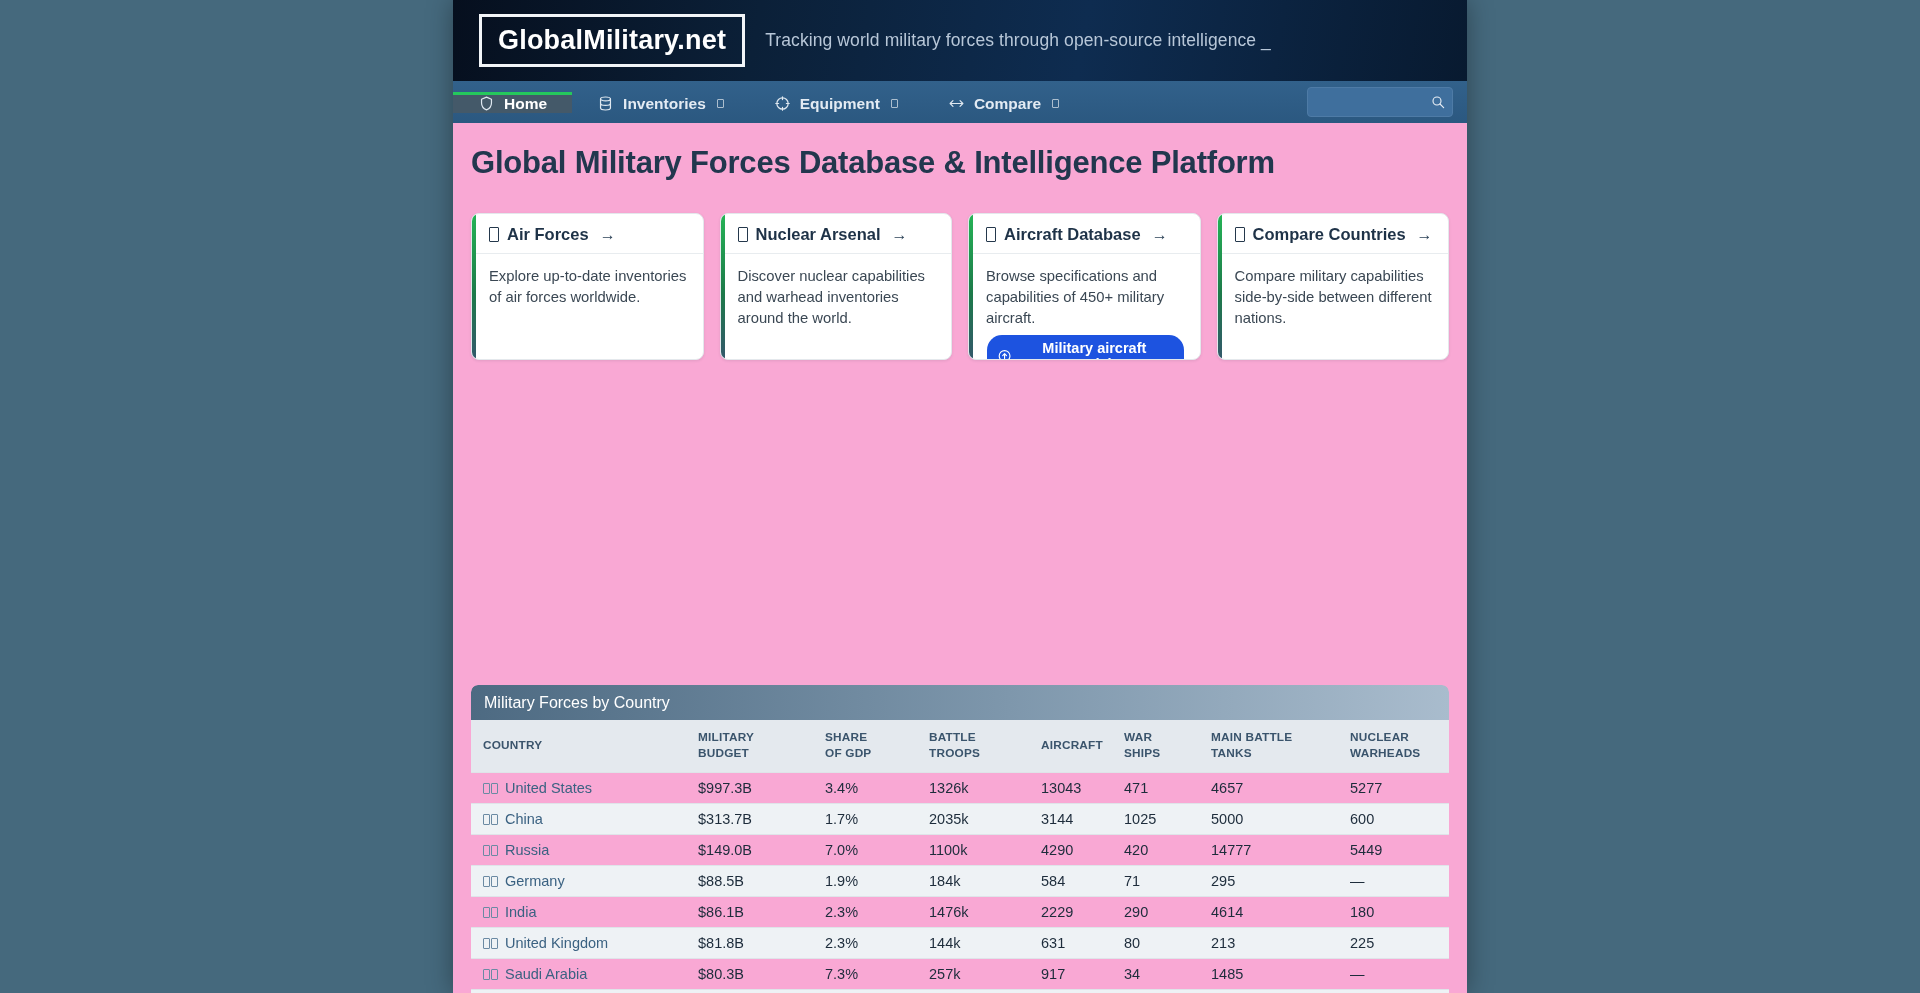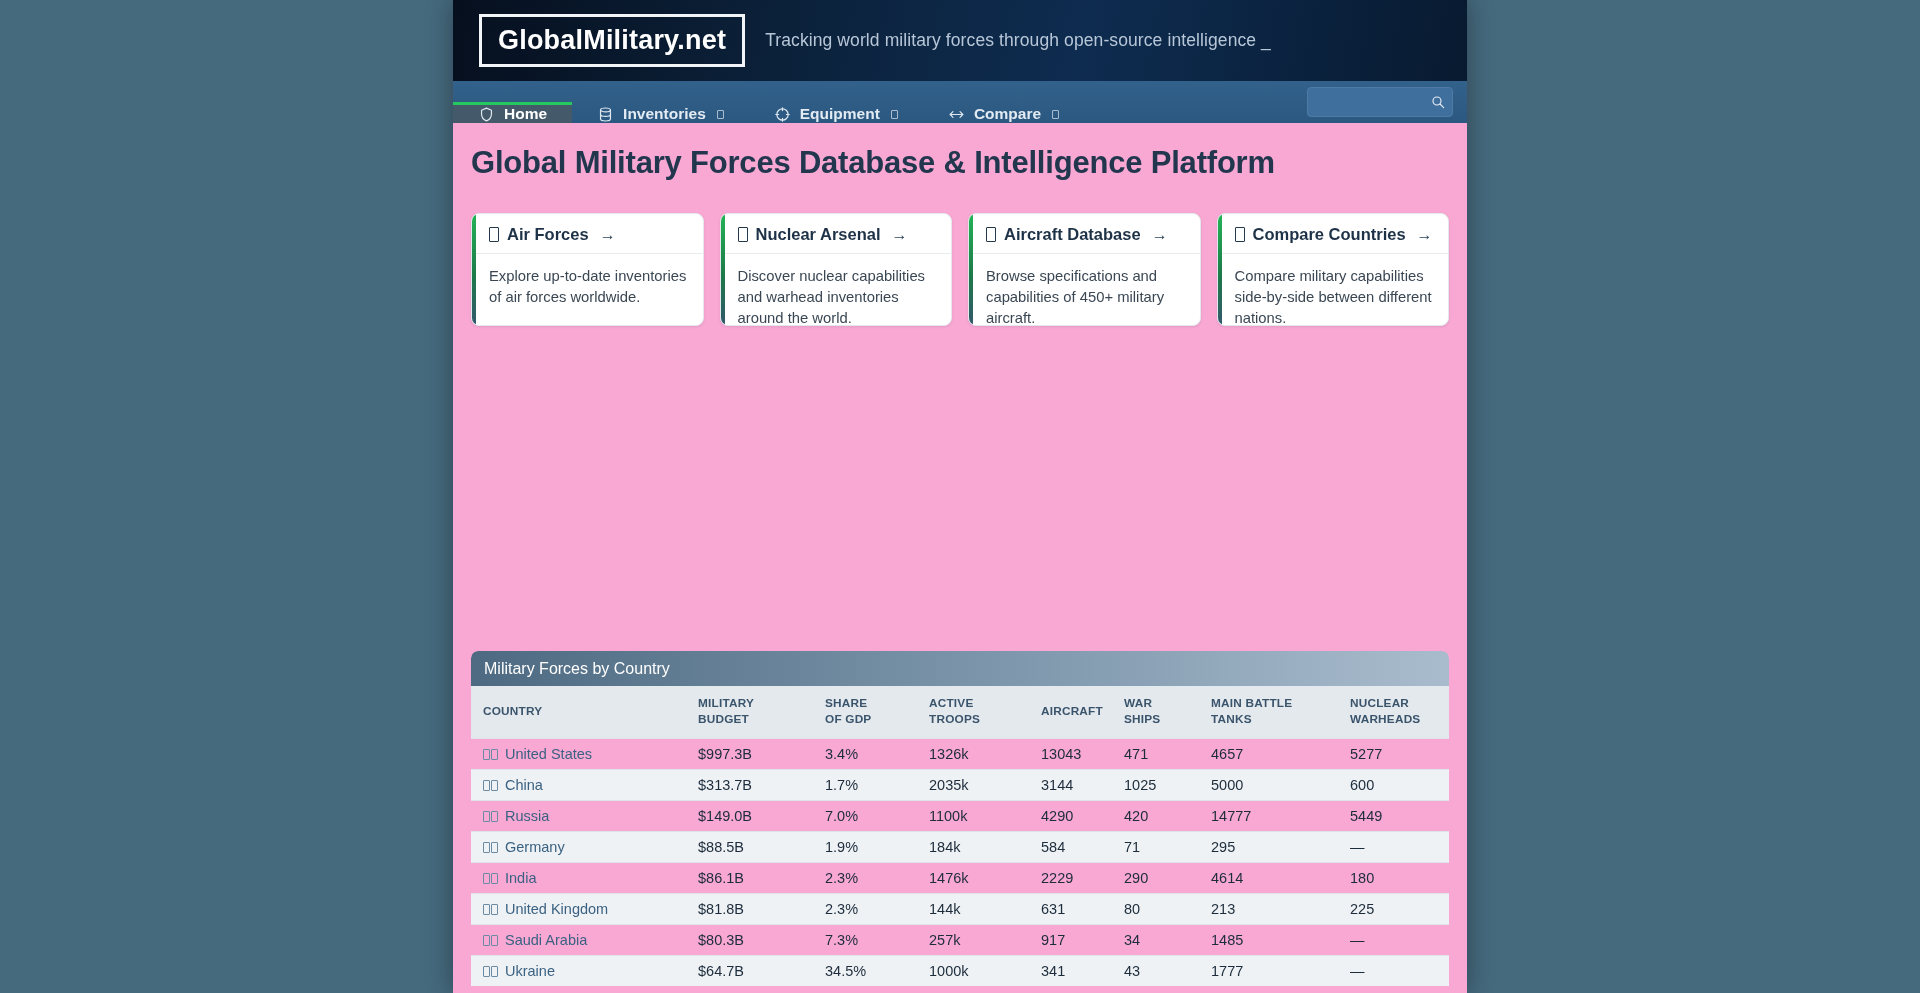--- a/index.html
+++ b/index.html
@@ -9,39 +9,39 @@
   .content-col { width:1014px; margin:0 auto; height:993px; box-shadow:0 0 24px rgba(0,0,0,.35); }
 
   
   .site-header { height:81px; background:linear-gradient(100deg,#060f1e 0%,#0b2038 30%,#0e2c50 62%,#081a30 100%);
     display:flex; align-items:center; padding:0 26px; }
   .logo-box { border:3px solid #f2f5f8; padding:8px 16px; color:#ffffff; font-size:27px; font-weight:bold;
     letter-spacing:.2px; cursor:pointer; }
   .tagline { margin-left:20px; color:#b8c7d8; font-size:17.5px; letter-spacing:.1px; }
 
   
-  .navbar { height:42px; background:linear-gradient(180deg,#32618b,#2b5880); display:flex; align-items:flex-end; }
+  .navbar { height:42px; background:linear-gradient(180deg,#32618b,#2b5880); display:flex; align-items:center; }
   .nav-item { display:flex; align-items:center; gap:9px; padding:0 25px; color:#e3ebf3; font-weight:bold;
     font-size:15.5px; border-top:3px solid transparent; cursor:pointer; }
   .nav-item.active { background:#445969; border-top-color:#25c85c; color:#ffffff; }
   .nav-item svg { width:17px; height:17px; stroke:#dfe8f0; fill:none; stroke-width:1.7; stroke-linecap:round; stroke-linejoin:round; }
   .dd-tofu { display:inline-block; width:7px; height:9px; border:1px solid rgba(255,255,255,.6); border-radius:1px; margin-left:2px; }
 
   .search-wrap { margin-left:auto; align-self:center; margin-right:14px; position:relative; }
   .search-input { width:146px; height:30px; background:#3f6f9d; border:1px solid #4e7ba6; border-radius:4px;
     color:#eaf1f7; font-size:14px; padding:0 30px 0 10px; outline:none; }
   .search-icon { position:absolute; right:7px; top:7px; width:16px; height:16px; cursor:pointer; }
   .search-icon svg { width:16px; height:16px; stroke:#e8eef5; fill:none; stroke-width:1.7; stroke-linecap:round; }
 
   
   .main { background:#f9a8d4; height:870px; padding:16px 18px 0; overflow:hidden; }
   h1.page-title { font-size:31px; color:#22374e; font-weight:bold; margin:6px 0 32px; letter-spacing:-.2px; }
 
   
-  .cards { display:flex; gap:16px; height:113px; }
+  .cards { display:flex; gap:16px; height:147px; }
   .card { flex:1; background:#fff; border:1px solid #e4e8ec; border-radius:8px; position:relative; overflow:hidden;
     box-shadow:0 1px 3px rgba(20,40,60,.10); }
   .card::before { content:""; position:absolute; left:0; top:0; bottom:0; width:4px;
     background:linear-gradient(180deg,#25b356 0%,#1d7a4a 55%,#33586b 100%); }
   .card-title { display:flex; align-items:center; gap:8px; padding:11px 14px 9px 17px; border-bottom:1px solid #e8ecef;
     font-weight:bold; font-size:16.5px; color:#1e3247; cursor:pointer; }
   .card-arrow { font-weight:normal; color:#2c4257; margin-left:3px; font-size:16px; }
   .tofu { display:inline-block; width:10px; height:15px; border:1.5px solid #24384c; border-radius:1px; flex:none; }
   .card-body { padding:12px 16px 0 17px; font-size:14.8px; color:#3a4753; line-height:1.42; }
   .pill-btn { display:inline-flex; align-items:center; gap:7px; background:#1d53e0; color:#ffffff; font-weight:bold;
@@ -186,21 +186,21 @@
           <col style="width:83px">
             <col style="width:87px">
             <col style="width:139px">
             <col>
         </colgroup>
         <thead>
           <tr>
             <th><span>COUNTRY</span></th>
             <th class="wrap-62"><span>MILITARY BUDGET</span></th>
             <th class="wrap-62"><span>SHARE OF GDP</span></th>
-            <th class="wrap-55"><span>ACTIVE TROOPS</span></th>
+            <th class="wrap-55"><span>BATTLE TROOPS</span></th>
             <th><span>AIRCRAFT</span></th>
             <th class="wrap-40"><span>WAR SHIPS</span></th>
             <th class="wrap-85"><span>MAIN BATTLE TANKS</span></th>
             <th class="wrap-75"><span>NUCLEAR WARHEADS</span></th>
           </tr>
         </thead>
         <tbody id="forces-tbody">
             <tr>
               <td><span class="flag">
                   <i></i>

